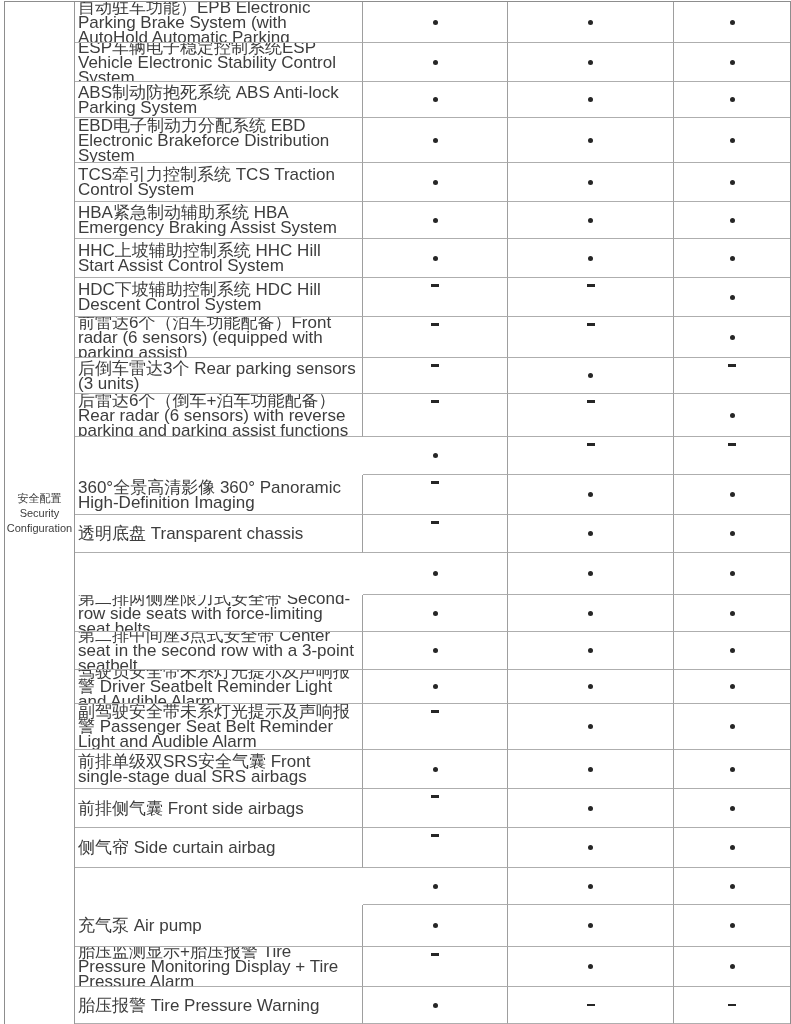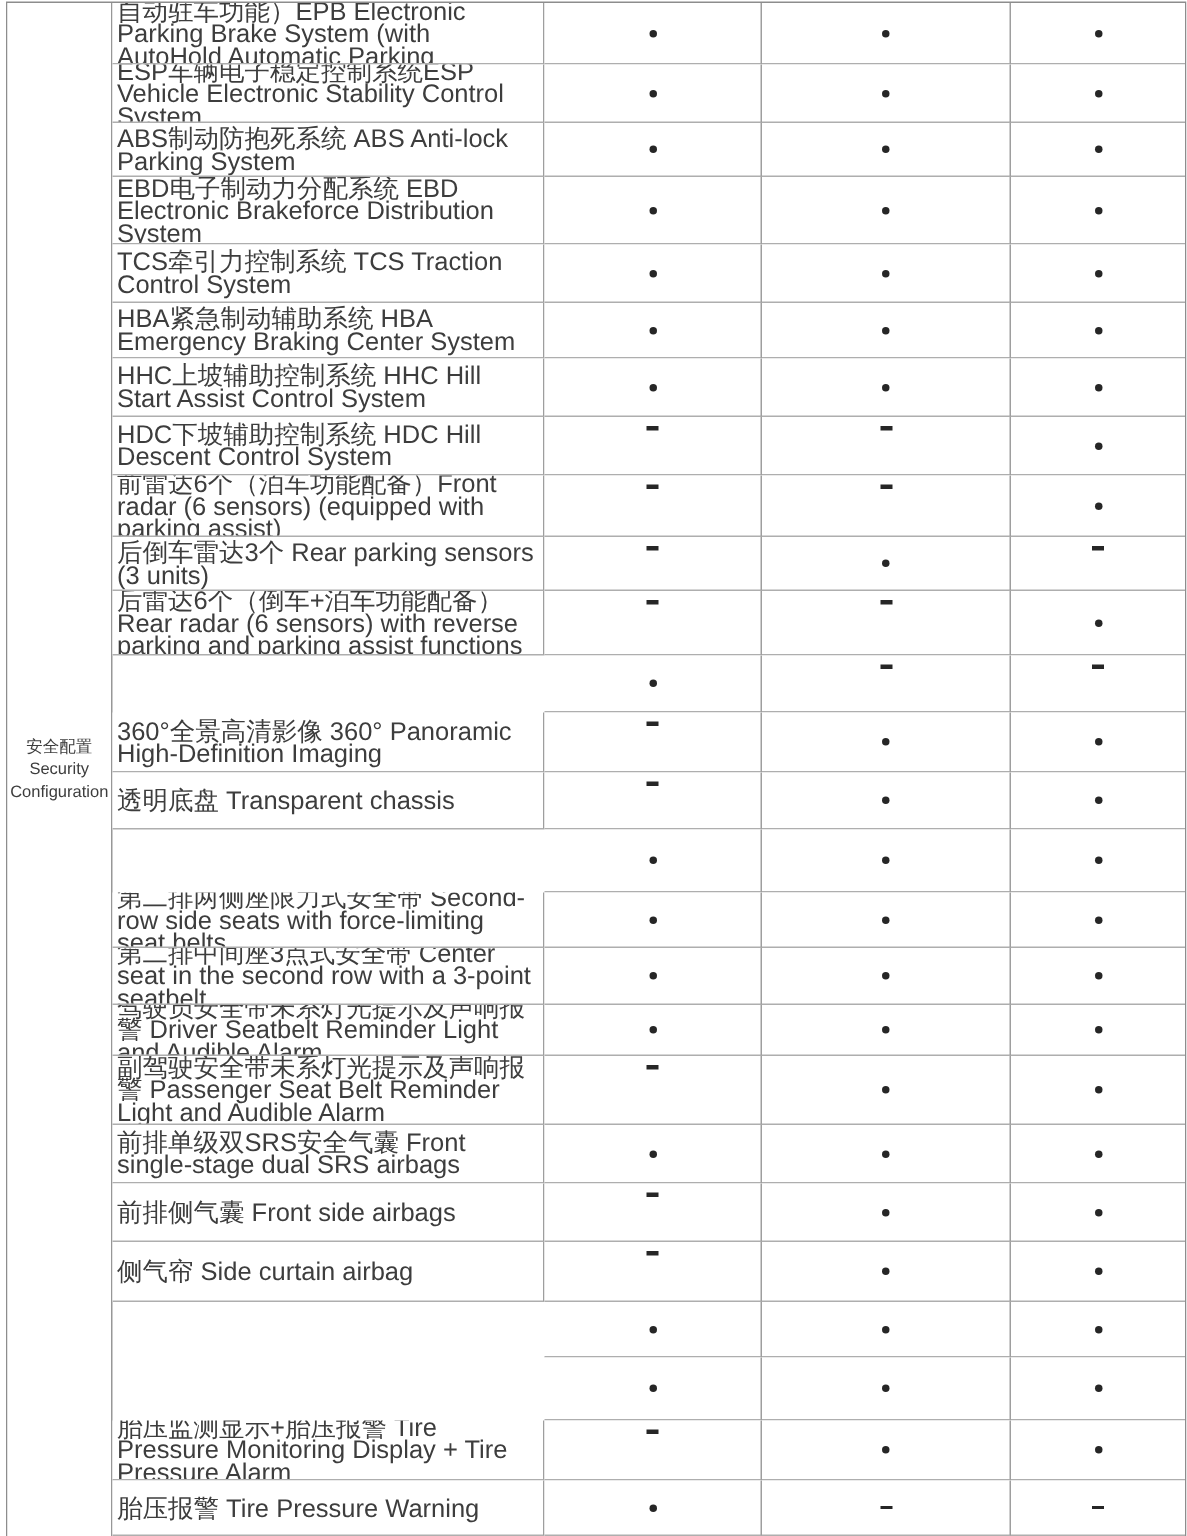--- a/index.html
+++ b/index.html
@@ -109,21 +109,21 @@
     <span class="marker dot"></span>
   </div>
   <div class="cell marker-cell mc2" style="grid-row: 5;">
     <span class="marker dot"></span>
   </div>
   <div class="cell marker-cell mc3" style="grid-row: 5;">
     <span class="marker dot"></span>
   </div>
 
   <div class="cell feature-cell" style="grid-row: 6;">
-    <span class="feature-text">HBA紧急制动辅助系统  HBA Emergency Braking Center System</span>
+    <span class="feature-text">HBA紧急制动辅助系统  HBA Emergency Braking Assist System</span>
   </div>
   <div class="cell marker-cell mc1" style="grid-row: 6;">
     <span class="marker dot"></span>
   </div>
   <div class="cell marker-cell mc2" style="grid-row: 6;">
     <span class="marker dot"></span>
   </div>
   <div class="cell marker-cell mc3" style="grid-row: 6;">
     <span class="marker dot"></span>
   </div>
@@ -333,20 +333,23 @@
   <div class="cell marker-cell mc1" style="grid-row: 23;">
     <span class="marker dot"></span>
   </div>
   <div class="cell marker-cell mc2" style="grid-row: 23;">
     <span class="marker dot"></span>
   </div>
   <div class="cell marker-cell mc3" style="grid-row: 23;">
     <span class="marker dot"></span>
   </div>
 
+  <div class="cell feature-cell" style="grid-row: 24;">
+    <span class="feature-text">充气泵 Air pump</span>
+  </div>
   <div class="cell marker-cell mc1" style="grid-row: 24;">
     <span class="marker dot"></span>
   </div>
   <div class="cell marker-cell mc2" style="grid-row: 24;">
     <span class="marker dot"></span>
   </div>
   <div class="cell marker-cell mc3" style="grid-row: 24;">
     <span class="marker dot"></span>
   </div>
 

